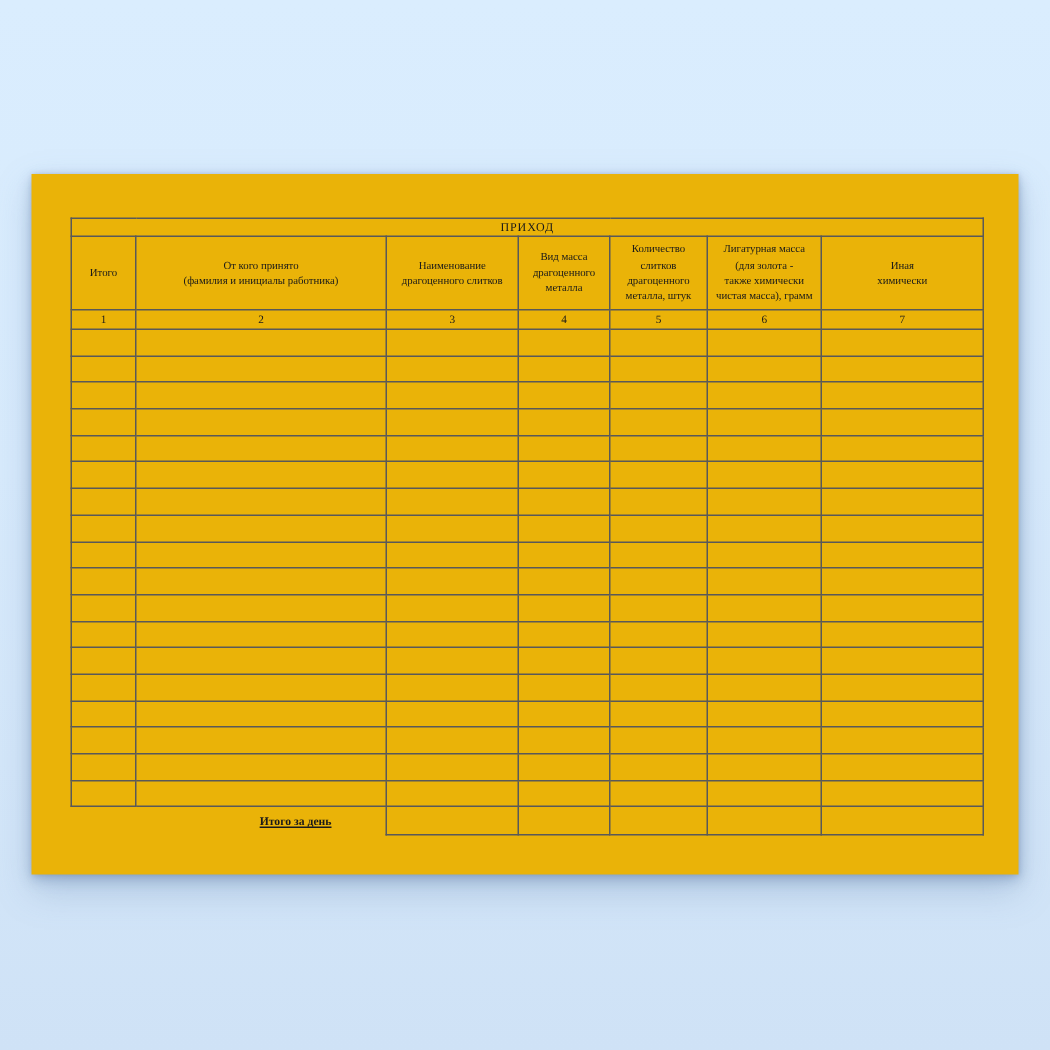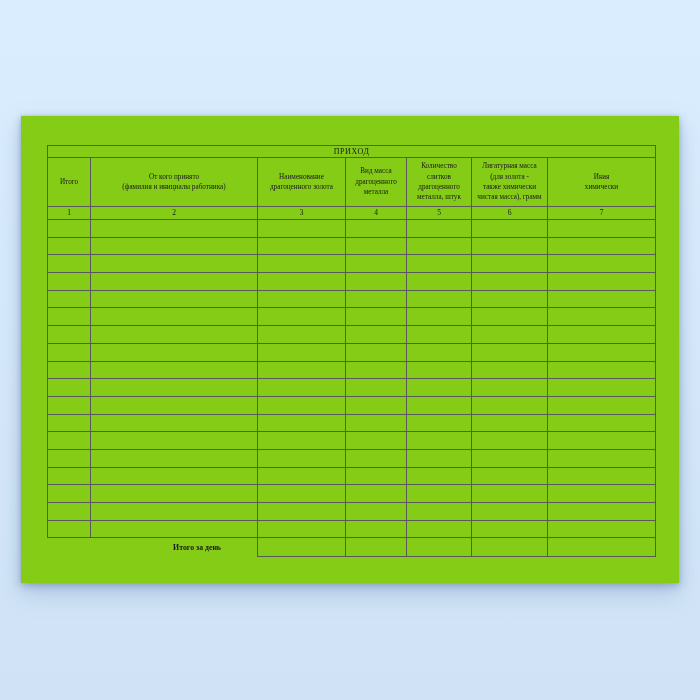--- a/index.html
+++ b/index.html
@@ -13,21 +13,21 @@
     position: relative;
     font-family: "Liberation Serif", "DejaVu Serif", serif;
     background: linear-gradient(180deg, #daedfe 0%, #d7eafc 45%, #cfe2f6 100%);
   }
   .sheet {
     position: absolute;
     left: 21px;
     top: 116px;
     width: 658px;
     height: 467px;
-    background: #84cc16;
+    background: #eab308;
     box-shadow: 0 3px 8px rgba(96,125,165,0.45), 0 10px 22px rgba(110,140,180,0.35), 0 0 3px rgba(120,145,180,0.35);
   }
   table.form-table {
     position: absolute;
     left: 26px;
     top: 29px;
     width: 608px;
     border-collapse: collapse;
     table-layout: fixed;
     color: #1a1a1a;
@@ -59,20 +59,21 @@
     text-align: center;
     vertical-align: middle;
     font-size: 7.5px;
     line-height: 1;
   }
   tr.data-row td {
     height: 16.7px;
   }
   tr.total-row td {
     height: 18px;
+    text-decoration: underline;
   }
   td.total-label-cell {
     border: none !important;
     text-align: right;
     vertical-align: middle;
     font-size: 7.8px;
     font-weight: bold;
     padding-right: 36px !important;
   }
   col.c1 { width: 43px; }
@@ -99,21 +100,21 @@
     </colgroup>
     <tbody>
       <tr class="band-row">
         <td class="section-band" colspan="7">ПРИХОД</td>
       </tr>
       <tr class="header-row" id="header-row">
           <td>Итого</td>
           <td>От кого принято
 (фамилия и инициалы работника)</td>
           <td>Наименование
-драгоценного золота</td>
+драгоценного слитков</td>
           <td>Вид масса
 драгоценного
 металла</td>
           <td>Количество
 слитков
 драгоценного
 металла, штук</td>
           <td>Лигатурная масса
 (для золота -
 также химически

